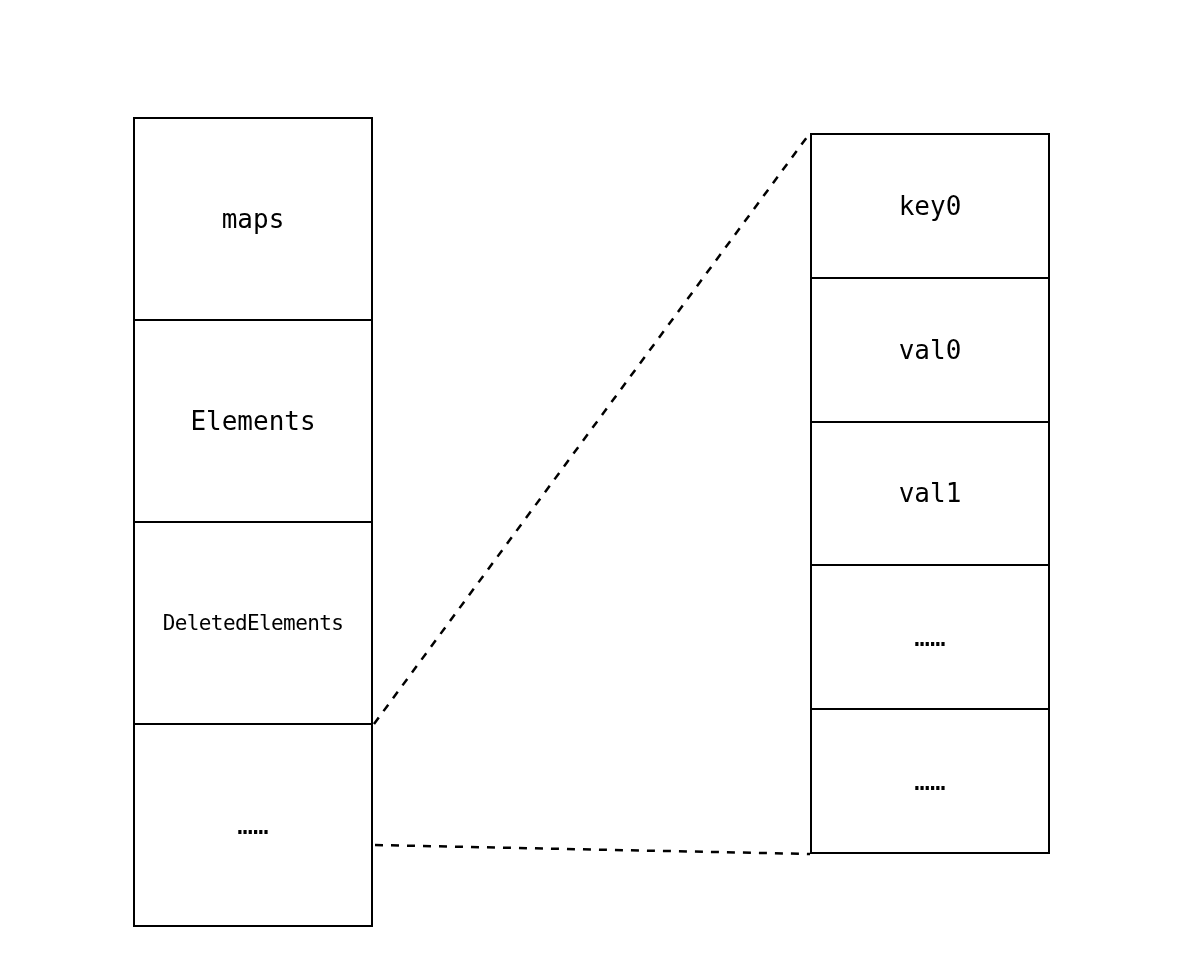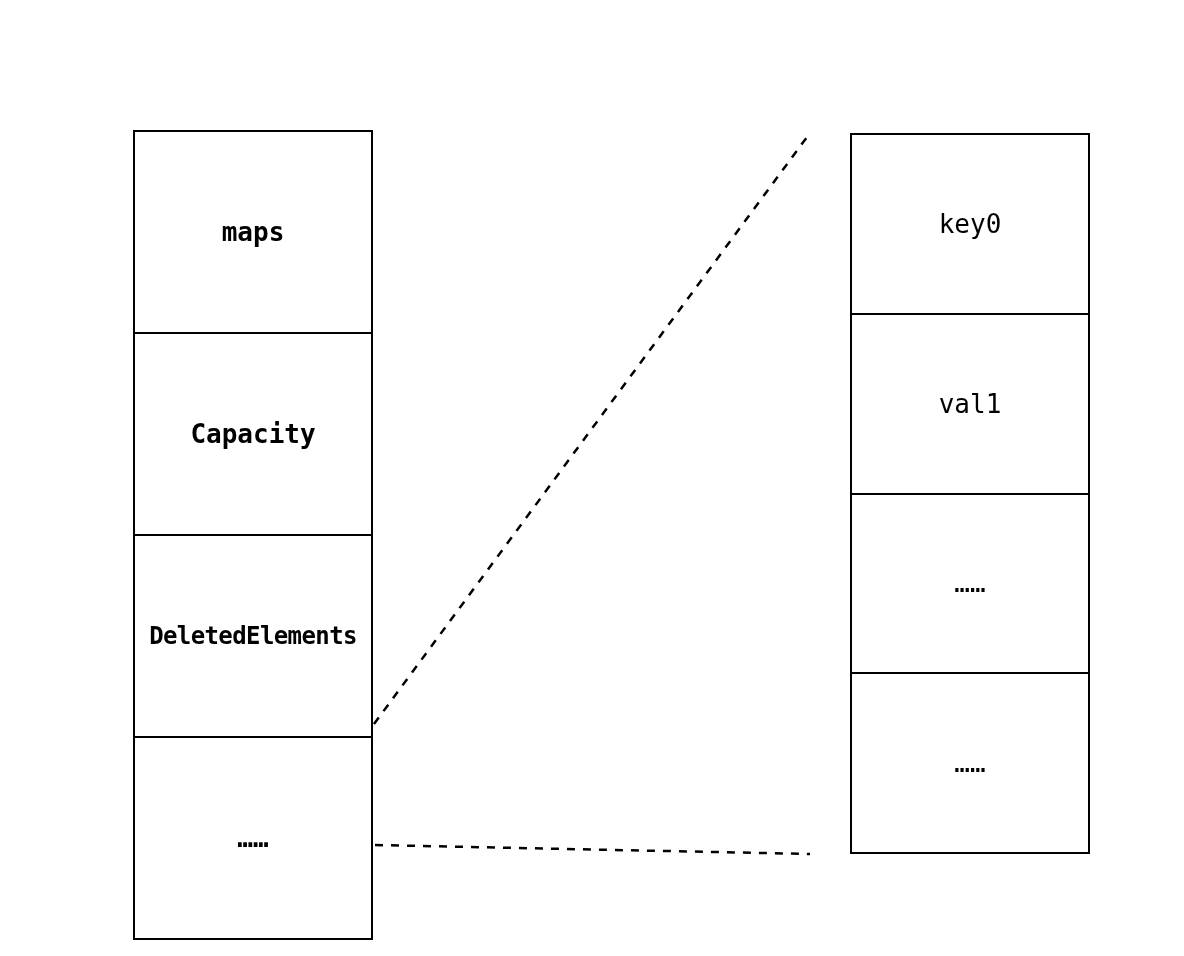--- a/index.html
+++ b/index.html
@@ -27,31 +27,29 @@
   .struct-table {
     position: absolute;
     box-sizing: border-box;
     border: 2px solid #000000;
     background: #ffffff;
     display: flex;
     flex-direction: column;
   }
   #left-table {
     left: 133px;
-    top: 130px;
+    top: 117px;
     width: 240px;
     height: 810px;
-    font-weight: bold;
   }
   #right-table {
     left: 810px;
     top: 133px;
     width: 240px;
     height: 721px;
-    margin-left: 40px;
   }
   .struct-row {
     box-sizing: border-box;
     flex: 1 1 0;
     display: flex;
     align-items: center;
     justify-content: center;
     border-bottom: 2px solid #000000;
     background: #ffffff;
     overflow: hidden;
@@ -65,52 +63,55 @@
     line-height: 1;
     letter-spacing: 0px;
     white-space: nowrap;
     font-family: "DejaVu Sans Mono", "Liberation Mono", monospace;
   }
   .row-label.ellipsis {
     font-size: 26px;
     letter-spacing: 0px;
   }
   .row-label.tight {
-    font-size: 24px;
+    font-size: 21px;
     letter-spacing: -0.6px;
   }
 </style>
 </head>
 <body>
 
 <div id="canvas">
 
   <svg class="connector-layer" width="1184" height="956" viewBox="0 0 1184 956" xmlns="http://www.w3.org/2000/svg">
     <line x1="374" y1="724" x2="810" y2="133" stroke="#000000" stroke-width="2.5" stroke-dasharray="8 8" stroke-linecap="butt"></line>
     <line x1="375" y1="845" x2="810" y2="854" stroke="#000000" stroke-width="2.5" stroke-dasharray="8 8" stroke-linecap="butt"></line>
   </svg>
 
   <div id="left-table" class="struct-table">
     <div class="struct-row">
       <span class="row-label">maps</span>
     </div>
     <div class="struct-row">
-      <span class="row-label">Capacity</span>
+      <span class="row-label">Elements</span>
     </div>
     <div class="struct-row">
       <span class="row-label tight">DeletedElements</span>
     </div>
     <div class="struct-row">
       <span class="row-label ellipsis">……</span>
     </div>
   </div>
 
   <div id="right-table" class="struct-table">
     <div class="struct-row">
       <span class="row-label">key0</span>
+    </div>
+    <div class="struct-row">
+      <span class="row-label">val0</span>
     </div>
     <div class="struct-row">
       <span class="row-label">val1</span>
     </div>
     <div class="struct-row">
       <span class="row-label ellipsis">……</span>
     </div>
     <div class="struct-row">
       <span class="row-label ellipsis">……</span>
     </div>

